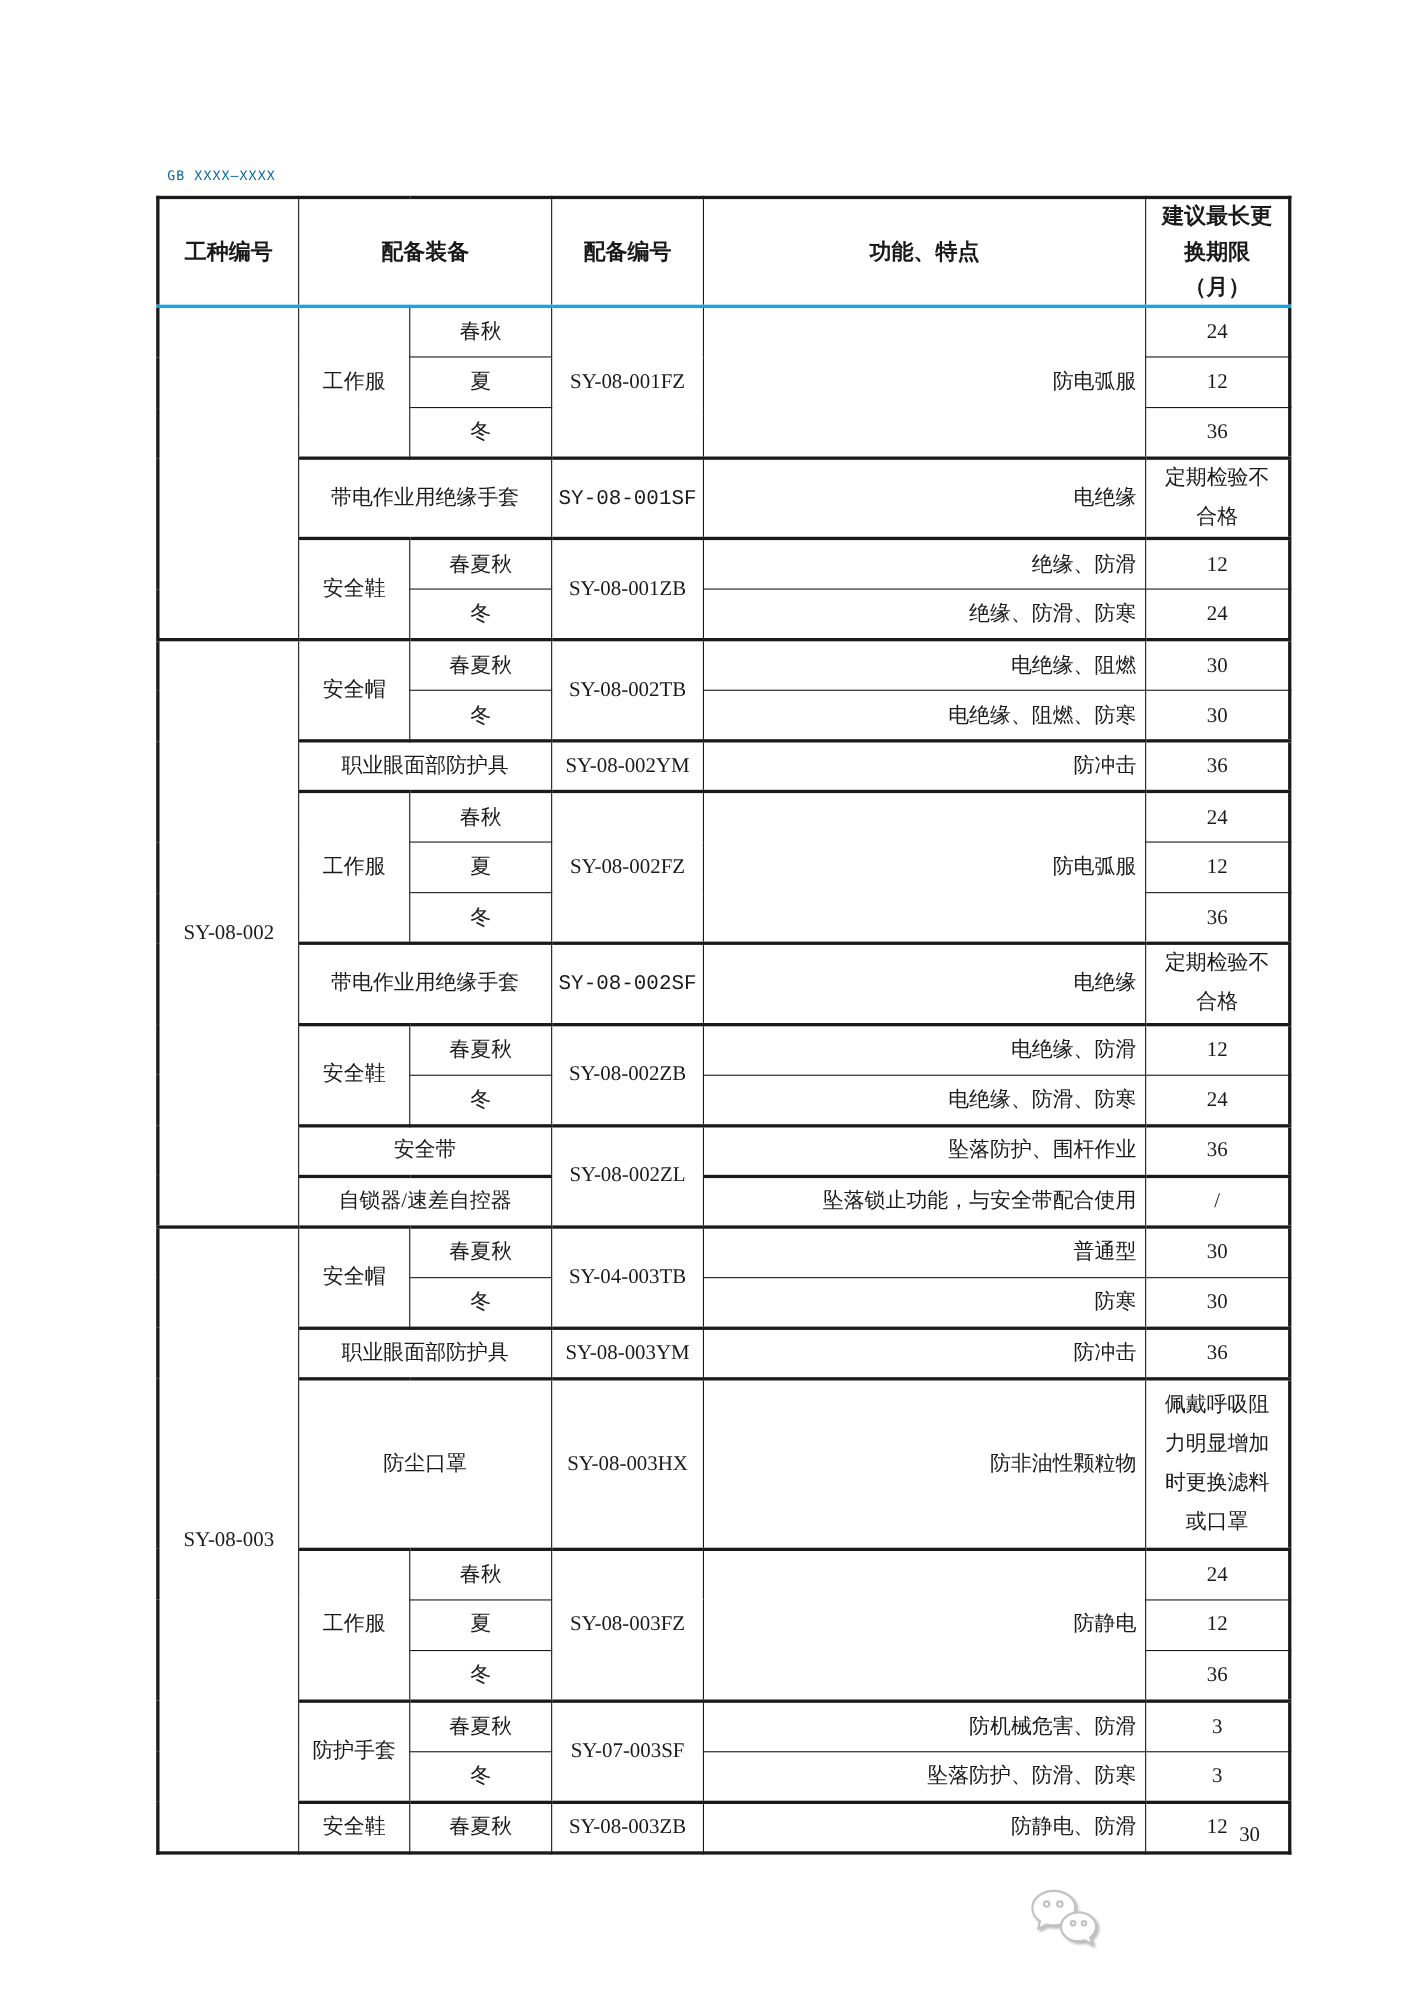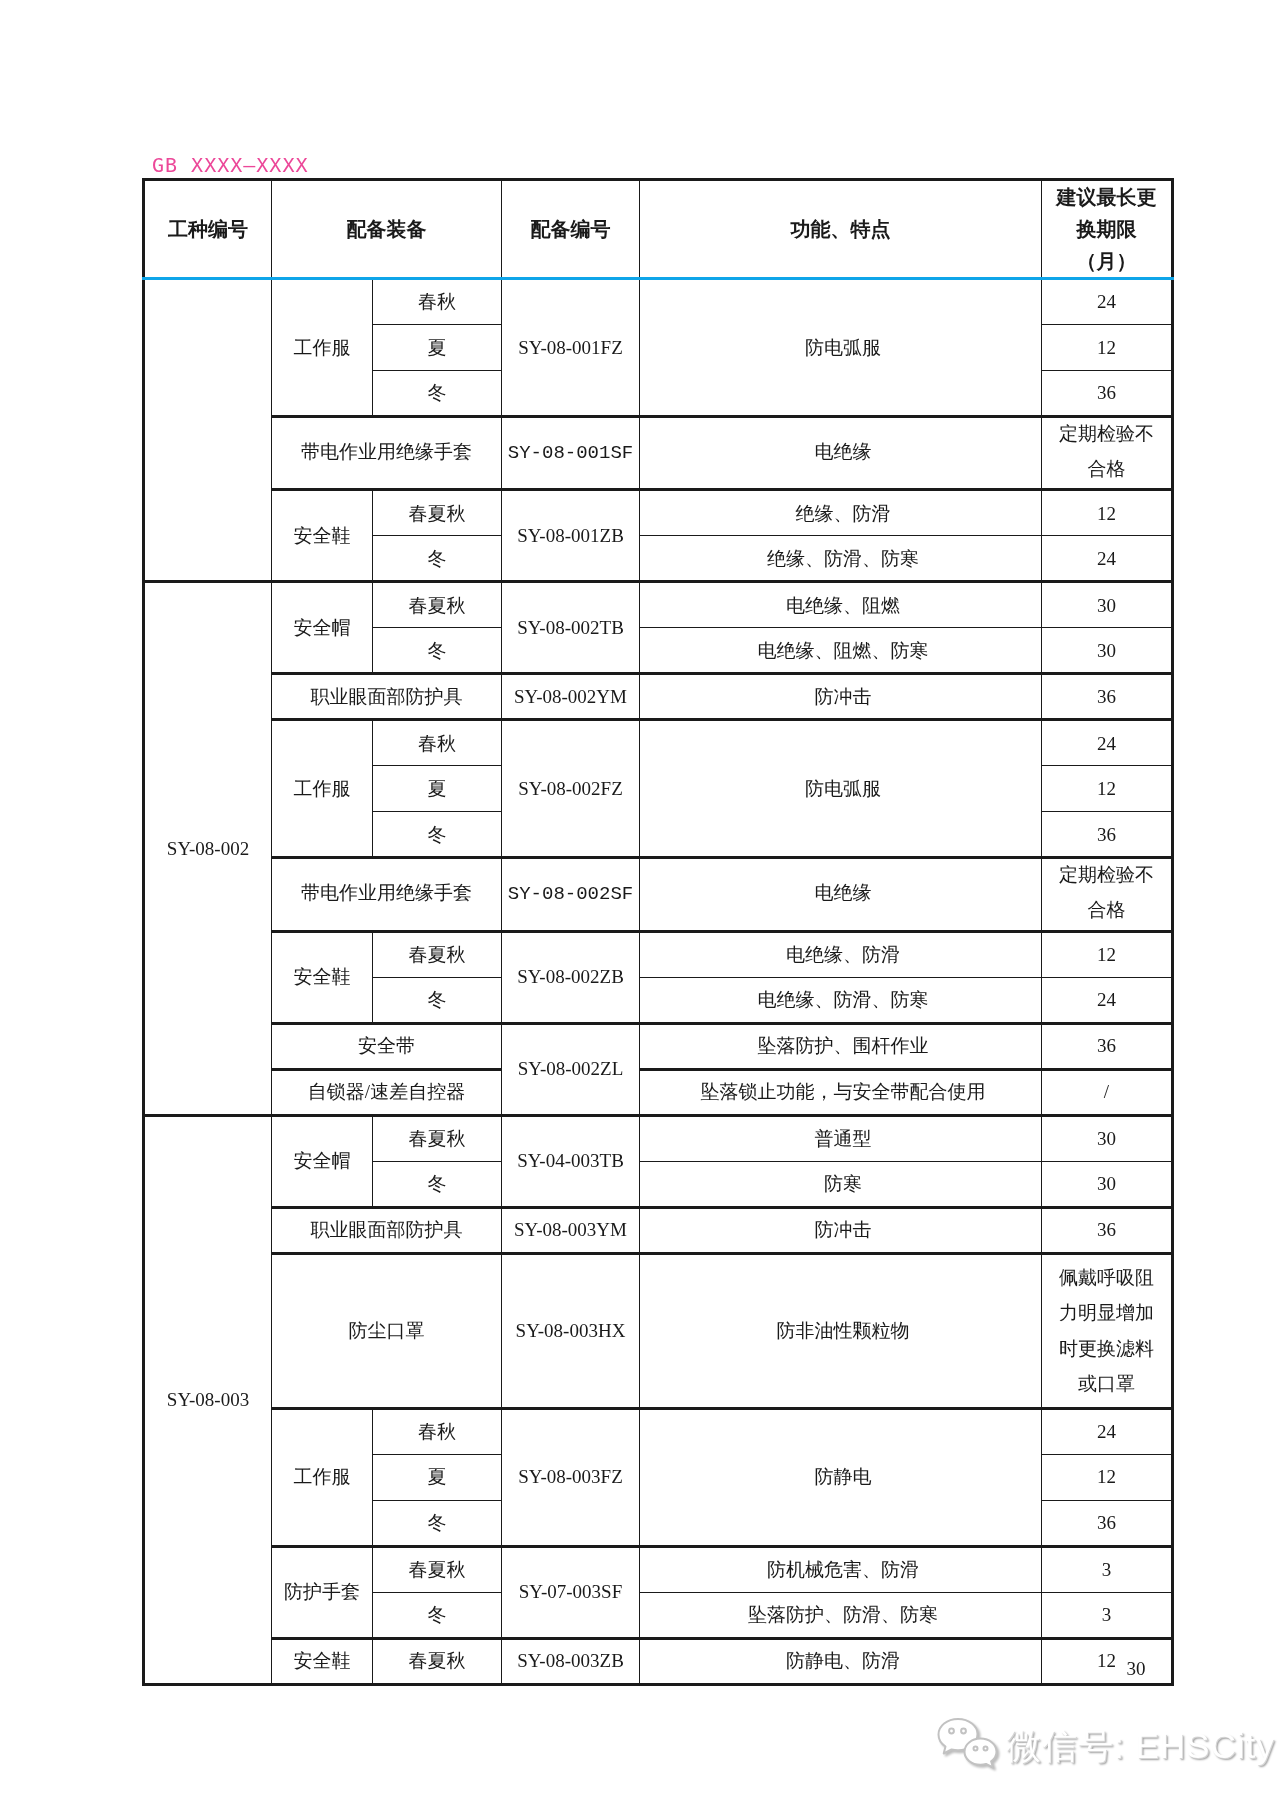--- a/index.html
+++ b/index.html
@@ -4,21 +4,21 @@
 <style>
   html,body { margin:0; padding:0; }
   body {
     width:1280px; height:1810px; position:relative;
     background:#ffffff; color:#1a1a1a;
     font-family:"Liberation Serif","DejaVu Serif",serif;
   }
   .gb-header {
     position:absolute; left:152px; top:153px;
     font-family:"DejaVu Sans Mono","Liberation Mono",monospace;
-    font-size:20px; letter-spacing:1px; color:#ec4899;
+    font-size:12px; letter-spacing:1px; color:#0369a1;
     white-space:pre;
   }
   table.ppe {
     position:absolute; left:142px; top:178px; width:1029px;
     border-collapse:collapse; table-layout:fixed;
     border:3px solid #1a1a1a;
   }
   table.ppe th, table.ppe td {
     border:1.5px solid #1a1a1a;
     text-align:center; vertical-align:middle;
@@ -26,21 +26,21 @@
     word-break:break-all; overflow:hidden;
   }
   table.ppe thead tr { height:67px; }
   table.ppe thead th {
     font-size:20px; font-weight:bold; line-height:1.6;
     padding:0 10px; border-bottom:3px solid #0ea5e9;
   }
   table.ppe tbody tr { height:46px; }
   table.ppe tbody tr.tall  { height:68px;font-family:Liberation Mono, monospace; }
   table.ppe tbody tr.xtall { height:155px; }
-  table.ppe td.left   { text-align:center; padding:0 8px 0 13px; }
+  table.ppe td.left   { text-align:right; padding:0 8px 0 13px; }
   table.ppe td.period { padding:0 12px; }
   table.ppe tbody tr.gt td { border-top:3px solid #1a1a1a; }
   .page-number {
     position:absolute; left:1108px; top:1658px; width:56px;
     text-align:center; font-size:19px;
   }
   .watermark {
     position:absolute; left:936px; top:1716px; height:60px;
     display:flex; align-items:center; gap:8px;
   }
@@ -249,14 +249,13 @@
         <path d="M44.5 21.5 c-9 0 -16 6 -16 13.2 0 7.2 7 13 16 13 1.9 0 3.8-.3 5.5-.8 l7 3.6 -1.9-6.2 c3.3-2.4 5.4-5.9 5.4-9.6 0-7.2-7-13.2-16-13.2 Z"></path>
       </g>
       <g fill="none" stroke="#c2c2c2" stroke-width="2">
         <circle cx="15.5" cy="14" r="2.4"></circle>
         <circle cx="27.5" cy="14" r="2.4"></circle>
         <circle cx="39.5" cy="31.5" r="2"></circle>
         <circle cx="49.5" cy="31.5" r="2"></circle>
       </g>
     </svg>
   </span>
-  <span class="watermark-text">微信号: EHSCity</span>
 </div>
 
 </body></html>

